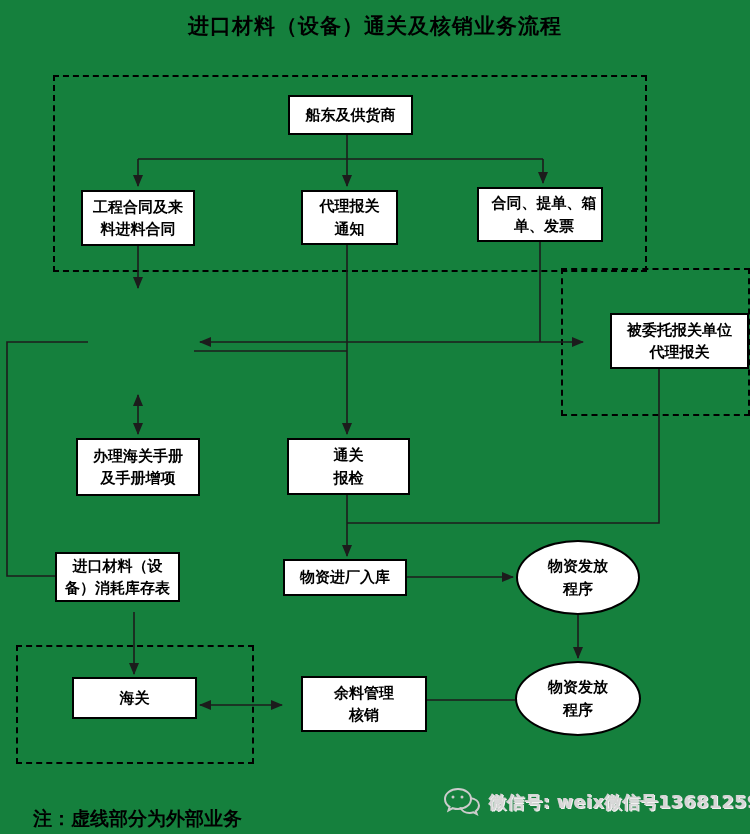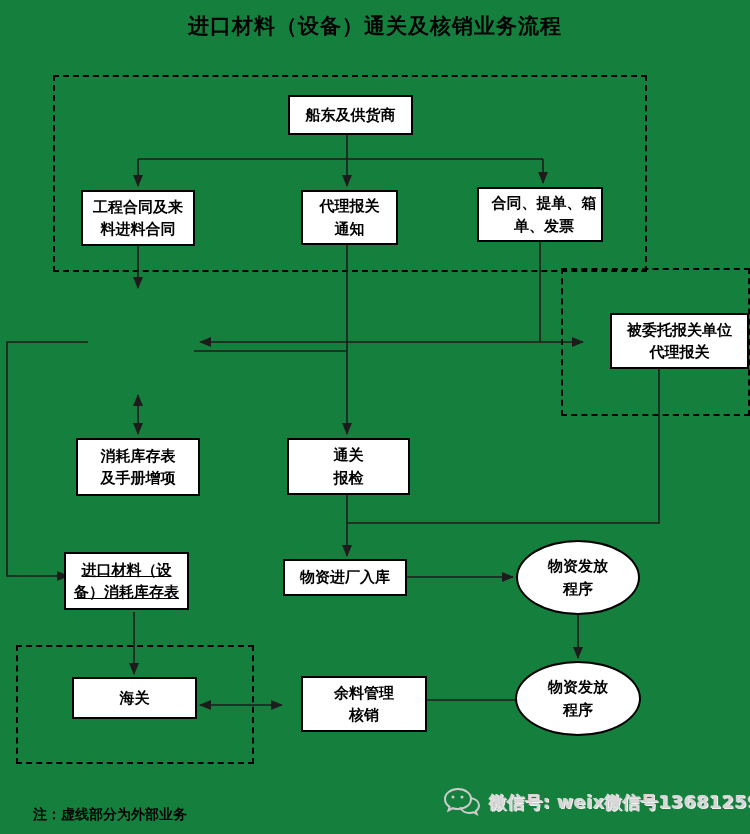--- a/index.html
+++ b/index.html
@@ -7,21 +7,21 @@
         font-family:"DejaVu Sans","Liberation Sans",sans-serif;color:#000;}
   #title{position:absolute;left:0;right:0;top:12px;text-align:center;
          font-family:"Liberation Serif","DejaVu Serif",serif;
          font-size:21px;font-weight:bold;letter-spacing:1px;}
   .dashed{position:absolute;border:2px dashed #000;background:transparent;z-index:1;}
   #connectors{position:absolute;left:0;top:0;z-index:2;}
   .node{position:absolute;box-sizing:border-box;border:2px solid #000;background:#fff;
         display:flex;align-items:center;justify-content:center;text-align:center;
         font-weight:bold;font-size:15px;line-height:1.5;white-space:pre-line;z-index:3;}
   .round{border-radius:50%;}
-  #note{position:absolute;left:33px;top:806px;font-size:14px;font-weight:bold;z-index:3;}
+  #note{position:absolute;left:33px;top:806px;font-size:19px;font-weight:bold;z-index:3;}
   #watermark{position:absolute;left:443px;top:786px;height:32px;display:flex;
              align-items:center;gap:8px;z-index:4;}
   #watermark .wm-text{font-size:17.5px;font-weight:bold;color:#d6d6d6;
              text-shadow:1px 1px 0 #f2f2f2,-0.5px -0.5px 0 #c2c2c2;white-space:nowrap;letter-spacing:0.5px;}
 </style>
 </head>
 <body>
 
 <div id="page">
 
@@ -61,25 +61,25 @@
 
   <div class="node" style="left:288px;top:95px;width:125px;height:40px;">船东及供货商</div>
   <div class="node" style="left:81px;top:190px;width:114px;height:56px;">工程合同及来
 料进料合同</div>
   <div class="node" style="left:301px;top:190px;width:97px;height:55px;">代理报关
 通知</div>
   <div class="node" style="left:477px;top:187px;width:126px;height:55px;padding-left:8px;">合同、提单、箱
 单、发票</div>
   <div class="node" style="left:586px;top:313px;width:139px;height:56px;margin-left:24px;">被委托报关单位
 代理报关</div>
-  <div class="node" style="left:76px;top:438px;width:124px;height:58px;">消耗库存表
+  <div class="node" style="left:76px;top:438px;width:124px;height:58px;">办理海关手册
 及手册增项</div>
   <div class="node" style="left:287px;top:438px;width:123px;height:57px;">通关
 报检</div>
-  <div class="node" style="left:64px;top:552px;width:125px;height:58px;text-decoration:underline;">进口材料（设
+  <div class="node" style="left:55px;top:552px;width:125px;height:50px;">进口材料（设
 备）消耗库存表</div>
   <div class="node" style="left:283px;top:559px;width:124px;height:37px;">物资进厂入库</div>
   <div class="node round" style="left:516px;top:540px;width:124px;height:75px;">物资发放
 程序</div>
   <div class="node" style="left:72px;top:677px;width:125px;height:42px;">海关</div>
   <div class="node" style="left:285px;top:676px;width:126px;height:56px;margin-left:16px;">余料管理
 核销</div>
   <div class="node round" style="left:515px;top:661px;width:126px;height:75px;">物资发放
 程序</div>
 

